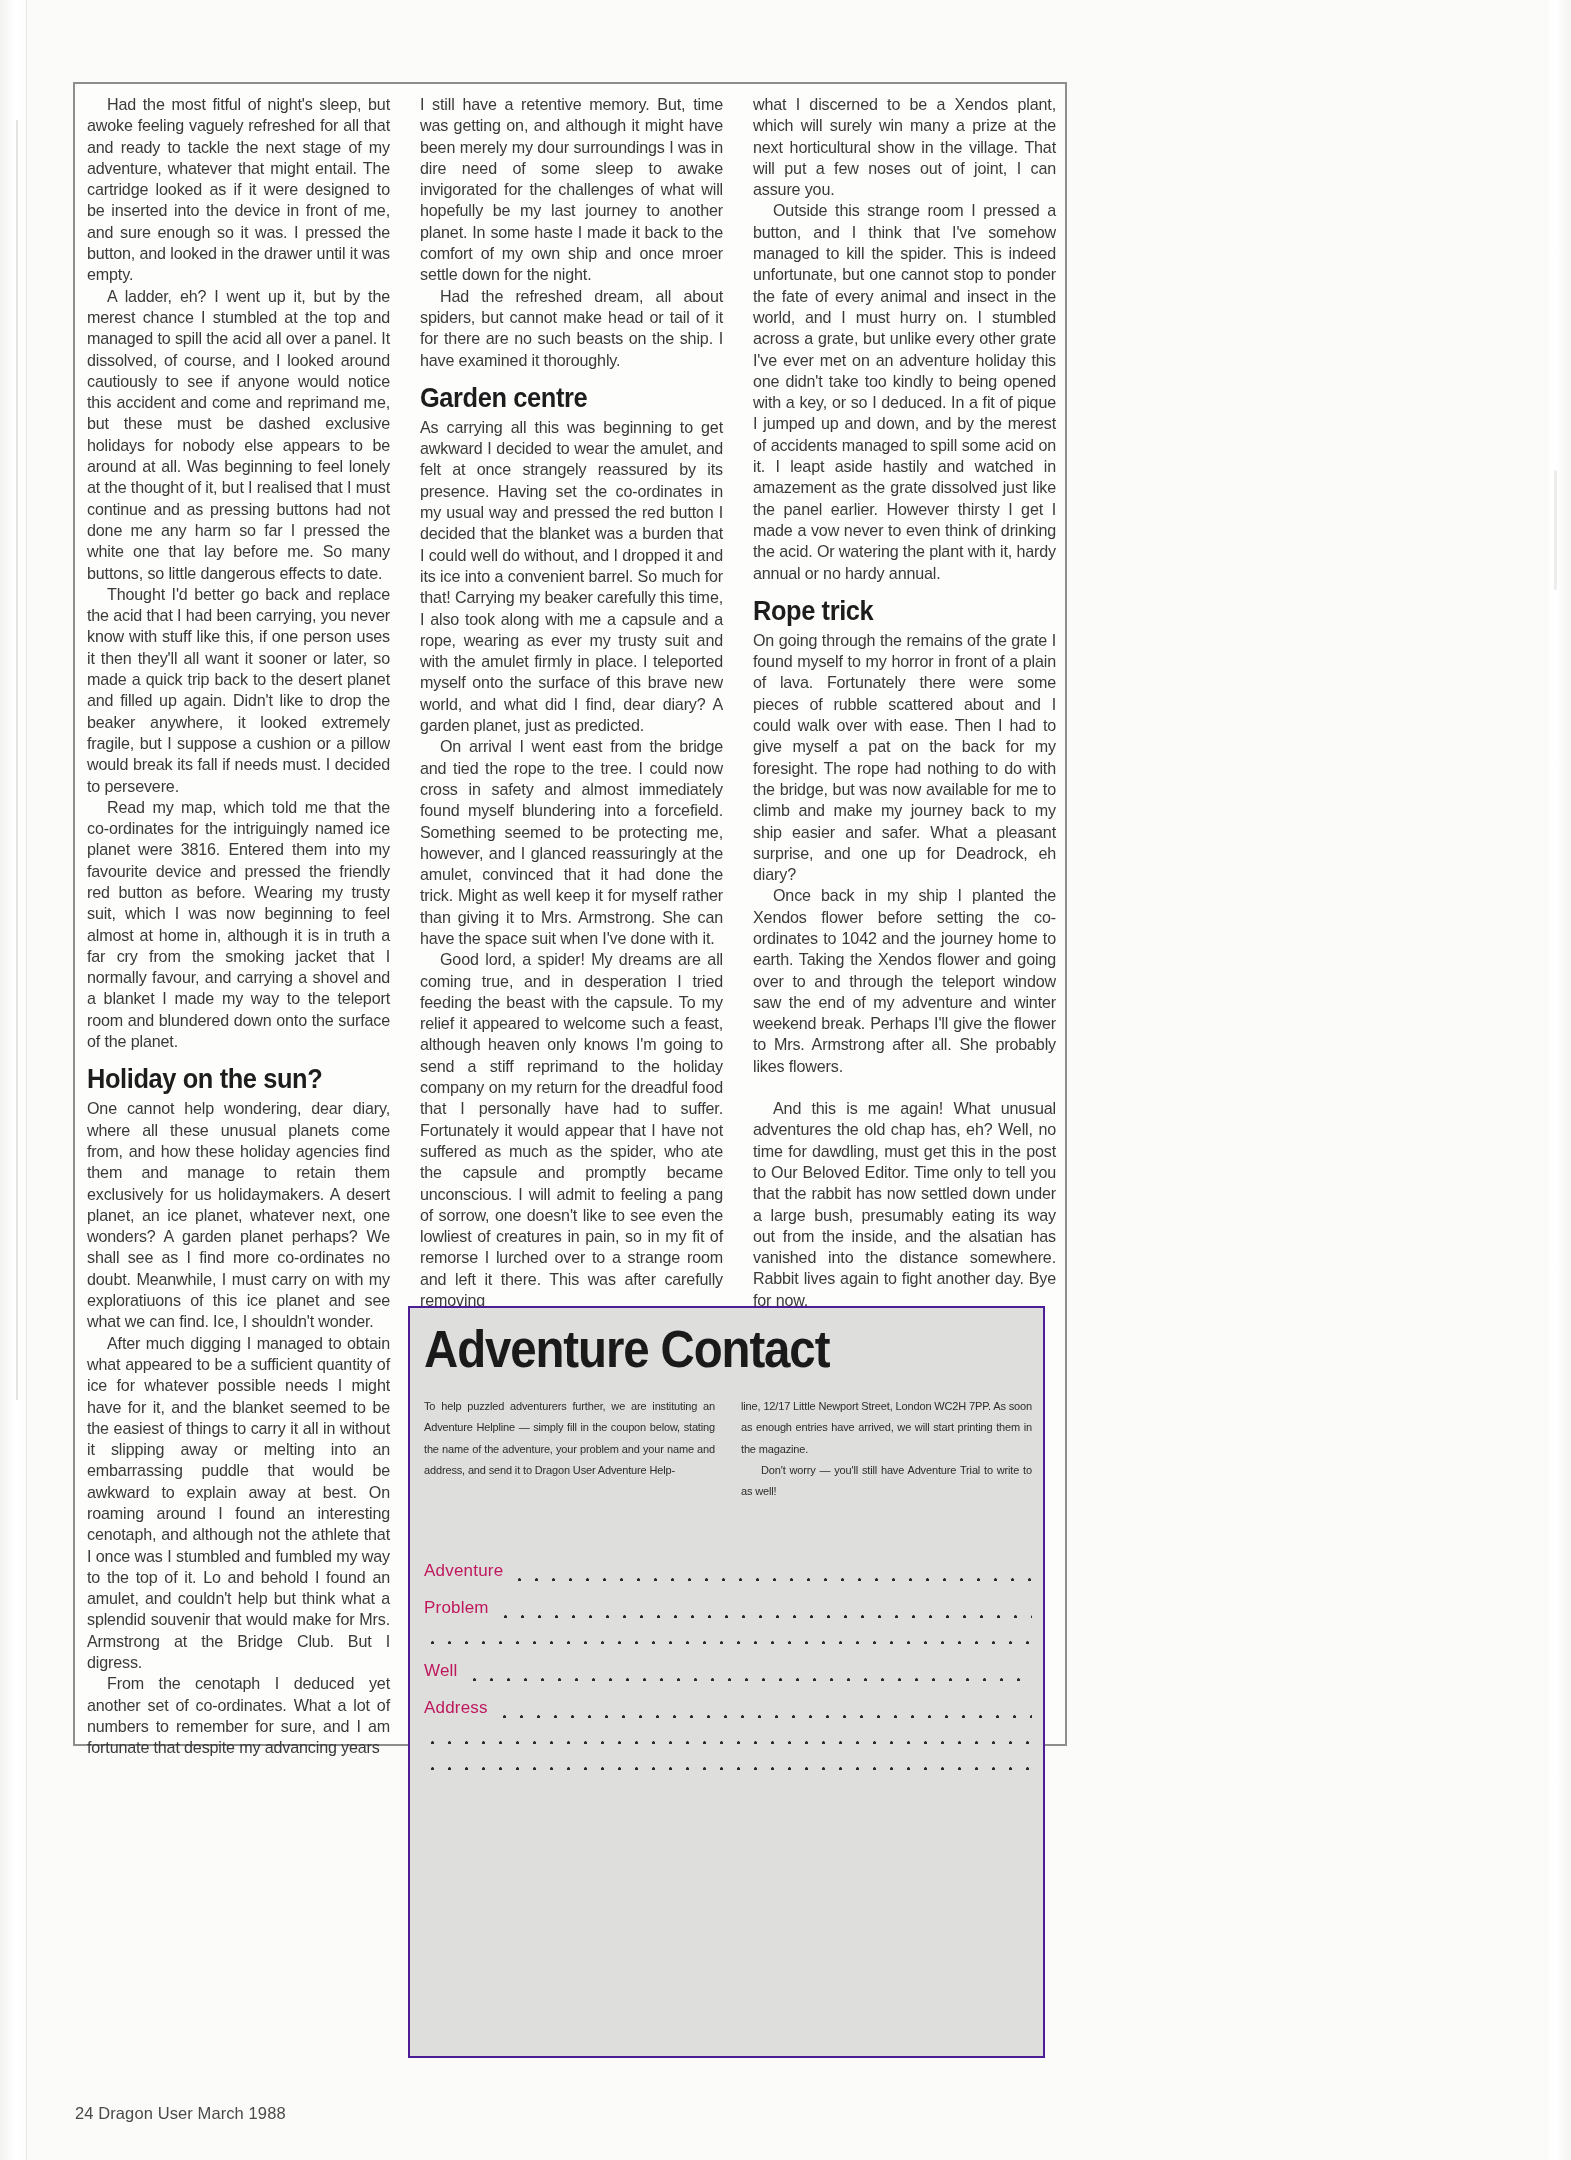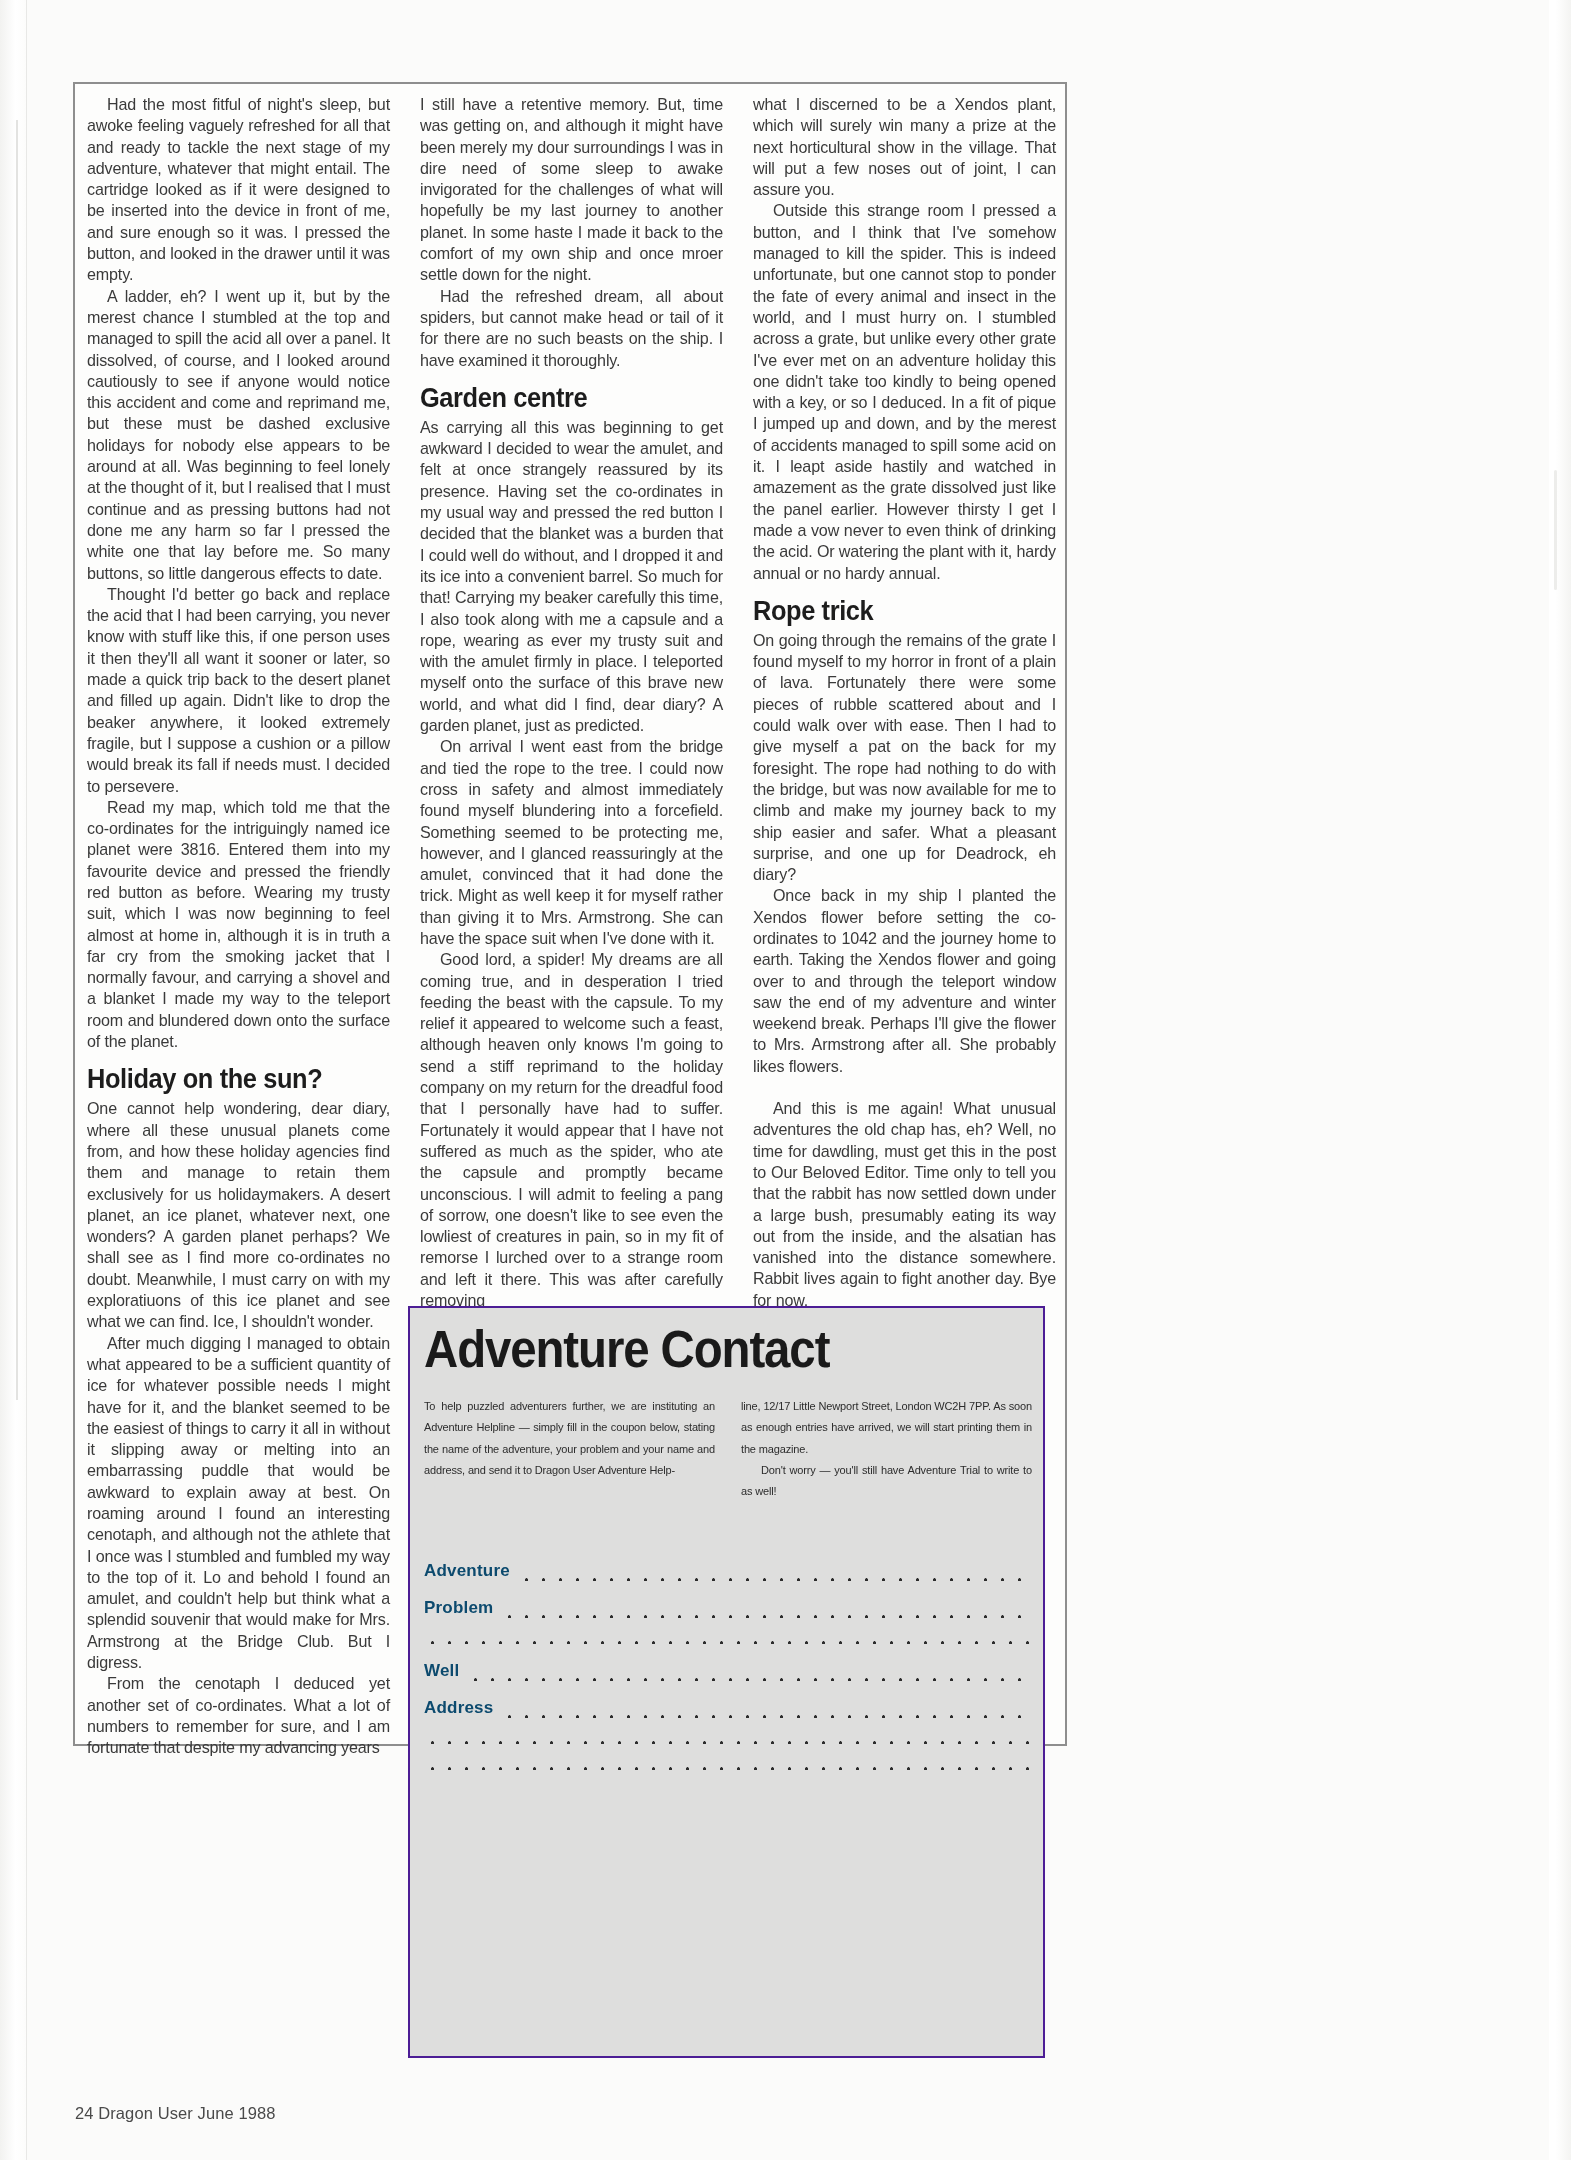--- a/index.html
+++ b/index.html
@@ -154,22 +154,22 @@
     width: 608px;
   }
   .coupon-row {
     display: flex;
     align-items: flex-end;
     margin-bottom: 12px;
     height: 25px;
   }
   .coupon-label {
     font-size: 17px;
-    font-weight: bold;
-    color: #0c4a6e;
+    font-weight: normal;
+    color: #be185d;
     white-space: nowrap;
     margin-right: 8px;
     font-family: "Liberation Sans", sans-serif;
     letter-spacing: 0.2px;
   }
   .dots {
     flex: 1;
     height: 14px;
     background-image: radial-gradient(circle, #2c2c2c 1.6px, transparent 1.9px);
     background-size: 17px 14px;
@@ -271,13 +271,13 @@
       <div class="coupon-row">
         <span class="coupon-label">Address</span>
         <span class="dots"></span>
       </div>
       <div class="dots-full"></div>
       <div class="dots-full"></div>
     </div>
   </div>
 </div>
 
-<div class="footer">24 Dragon User June 1988</div>
+<div class="footer">24 Dragon User March 1988</div>
 
 </body></html>

